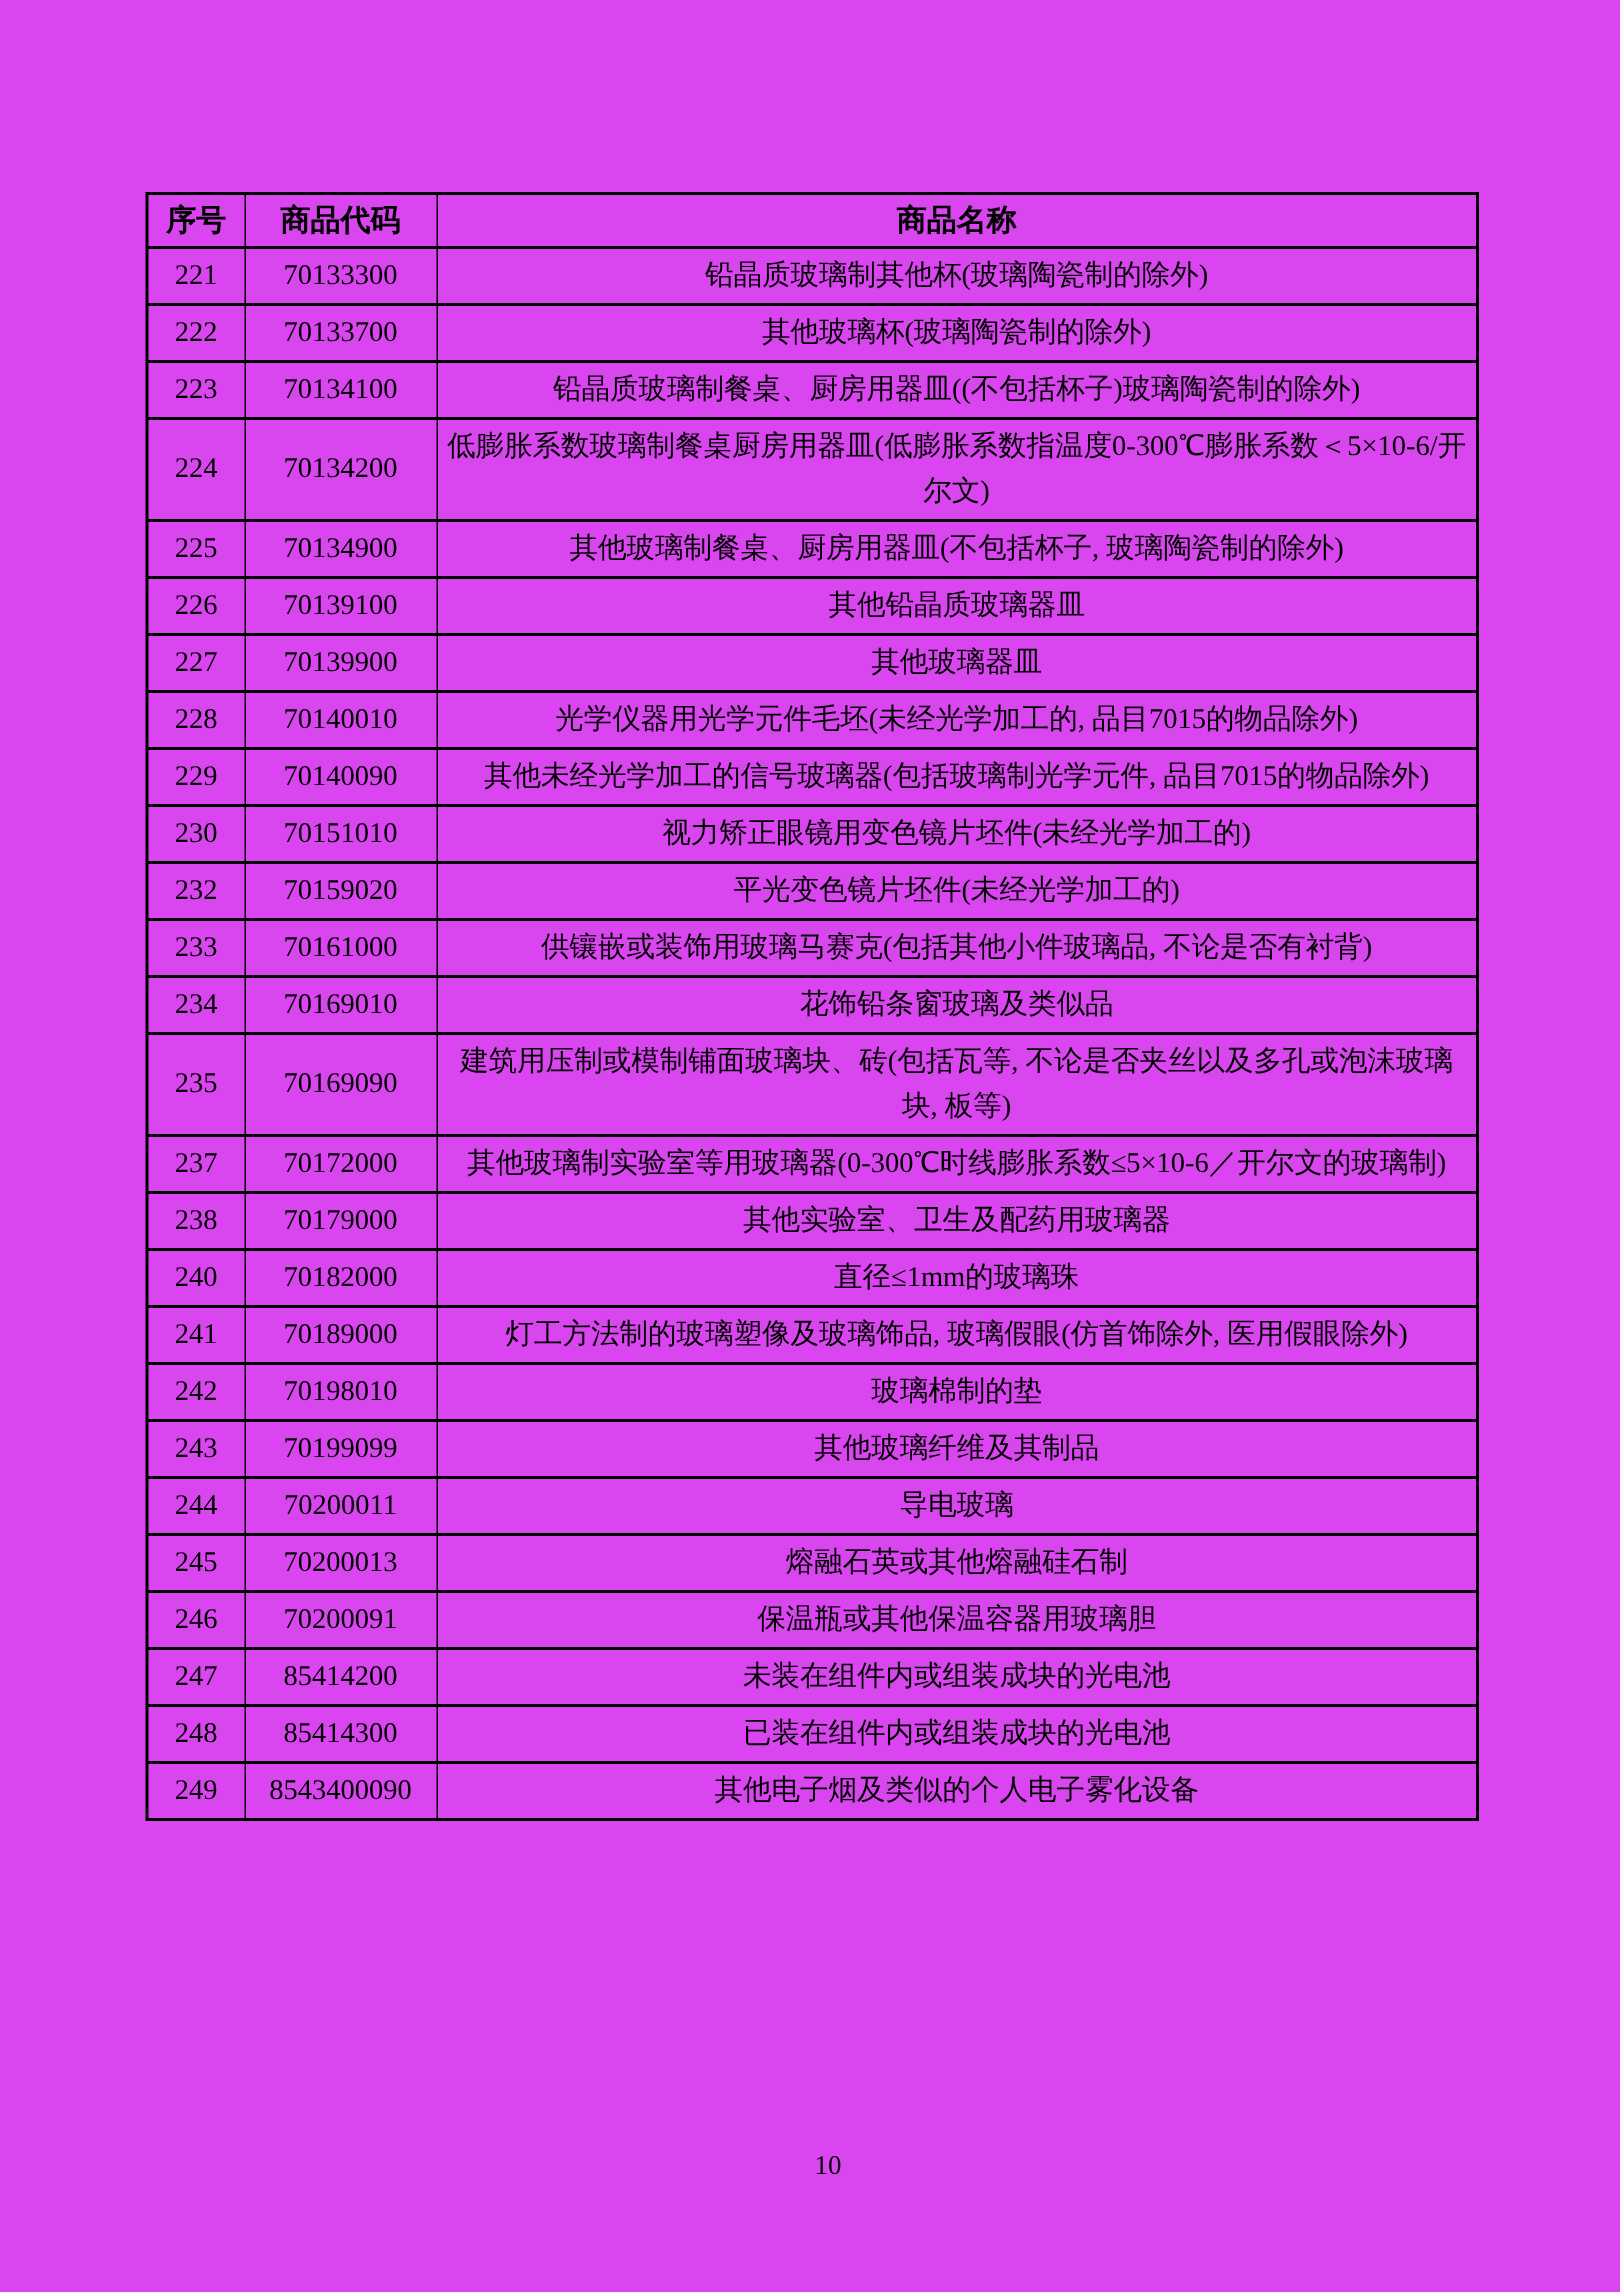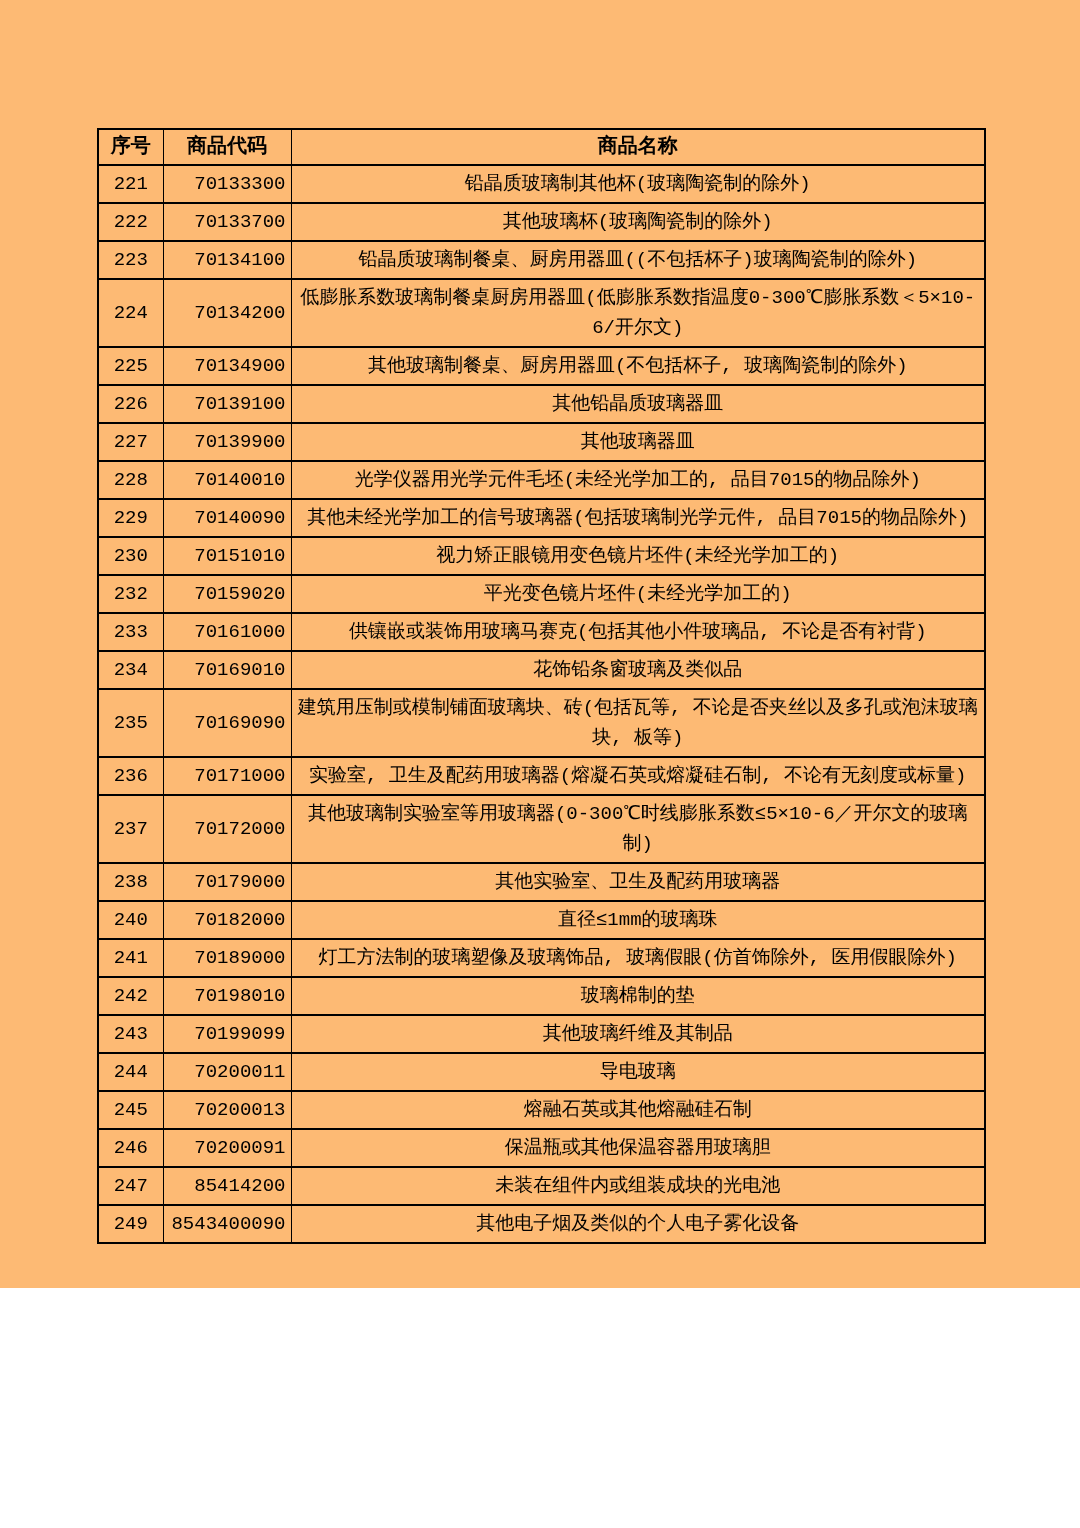--- a/index.html
+++ b/index.html
@@ -3,23 +3,23 @@
 <meta charset="utf-8">
 <style>
   html, body {
     margin: 0;
     padding: 0;
     background: #ffffff;
   }
   .page {
     position: relative;
     width: 1080px;
-    height: 1288px;
-    background: #fdba74;
-    font-family: Liberation Mono, monospace;
+    height: 1528px;
+    background: #d946ef;
+    font-family: Liberation Serif, serif;
     color: #000000;
     overflow: hidden;
   }
   table.goods-table {
     position: absolute;
     left: 97px;
     top: 128px;
     width: 887px;
     border-collapse: collapse;
     table-layout: fixed;
@@ -42,21 +42,21 @@
     border: 1px solid #000000;
     border-top: 2px solid #000000;
     border-bottom: 2px solid #000000;
     font-size: 19px;
     line-height: 30px;
     padding: 3px 5px;
     vertical-align: middle;
     word-break: break-all;
   }
   td.col-no   { text-align: center; }
-  td.col-code { text-align: right; }
+  td.col-code { text-align: center; }
   td.col-name { text-align: center; }
   .page-number {
     position: absolute;
     top: 1432px;
     left: 12px;
     width: 100%;
     text-align: center;
     font-size: 18px;
     line-height: 22px;
   }
@@ -144,25 +144,20 @@
     <td class="col-no">234</td>
     <td class="col-code">70169010</td>
     <td class="col-name">花饰铅条窗玻璃及类似品</td>
   </tr>
         <tr>
     <td class="col-no">235</td>
     <td class="col-code">70169090</td>
     <td class="col-name">建筑用压制或模制铺面玻璃块、砖(包括瓦等, 不论是否夹丝以及多孔或泡沫玻璃块, 板等)</td>
   </tr>
         <tr>
-    <td class="col-no">236</td>
-    <td class="col-code">70171000</td>
-    <td class="col-name">实验室, 卫生及配药用玻璃器(熔凝石英或熔凝硅石制, 不论有无刻度或标量)</td>
-  </tr>
-        <tr>
     <td class="col-no">237</td>
     <td class="col-code">70172000</td>
     <td class="col-name">其他玻璃制实验室等用玻璃器(0-300℃时线膨胀系数≤5×10-6／开尔文的玻璃制)</td>
   </tr>
         <tr>
     <td class="col-no">238</td>
     <td class="col-code">70179000</td>
     <td class="col-name">其他实验室、卫生及配药用玻璃器</td>
   </tr>
         <tr>
@@ -199,20 +194,25 @@
     <td class="col-no">246</td>
     <td class="col-code">70200091</td>
     <td class="col-name">保温瓶或其他保温容器用玻璃胆</td>
   </tr>
         <tr>
     <td class="col-no">247</td>
     <td class="col-code">85414200</td>
     <td class="col-name">未装在组件内或组装成块的光电池</td>
   </tr>
         <tr>
+    <td class="col-no">248</td>
+    <td class="col-code">85414300</td>
+    <td class="col-name">已装在组件内或组装成块的光电池</td>
+  </tr>
+        <tr>
     <td class="col-no">249</td>
     <td class="col-code">8543400090</td>
     <td class="col-name">其他电子烟及类似的个人电子雾化设备</td>
   </tr>
       </tbody>
   </table>
 
   <div class="page-number">10</div>
 
 </div>

